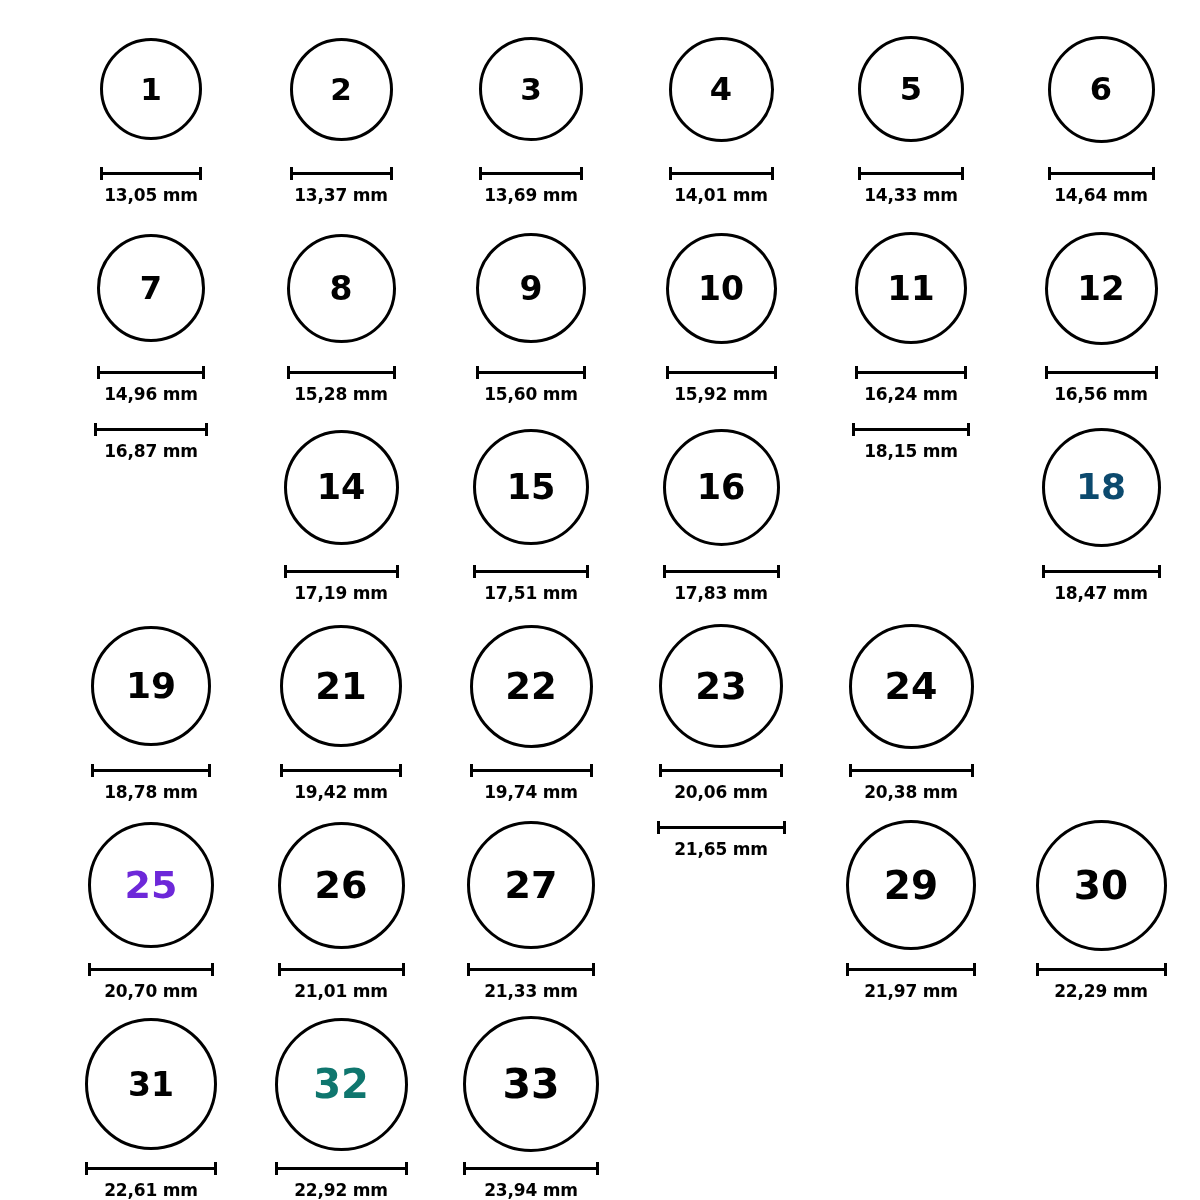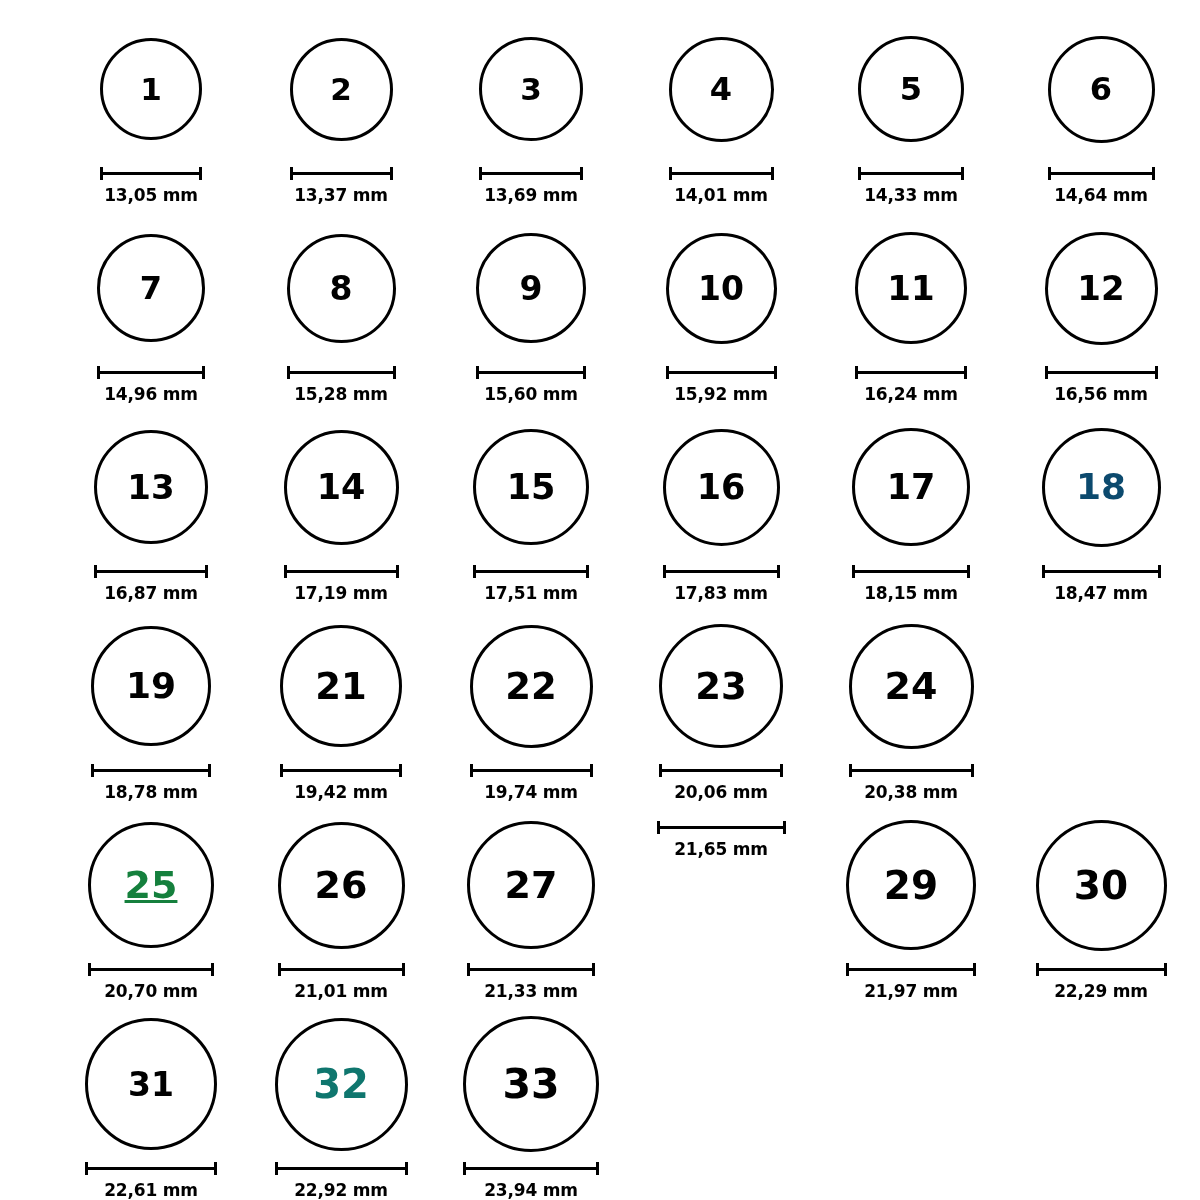--- a/index.html
+++ b/index.html
@@ -246,25 +246,20 @@
         <div class="measure" style="width: 113px;">
           <div class="bar"></div>
           <div class="capL"></div>
           <div class="capR"></div>
         </div>
         <div class="label">16,56 mm</div>
       </div>
     </div>
     <div class="row" style="height: 199px;">
       <div class="cell">
-        <div class="ring-wrap" style="height: 142px;">
-          <div class="ring" style="width: 114px; height: 114px; border-color: rgb(0, 0, 0);">
-            <span class="ring-num" style="font-size: 34px; color: rgb(0, 0, 0);">13</span>
-          </div>
-        </div>
         <div class="measure" style="width: 114px;">
           <div class="bar"></div>
           <div class="capL"></div>
           <div class="capR"></div>
         </div>
         <div class="label">16,87 mm</div>
       </div>
       <div class="cell">
         <div class="ring-wrap" style="height: 142px;">
           <div class="ring" style="width: 115px; height: 115px; border-color: rgb(0, 0, 0);">
@@ -298,25 +293,20 @@
           </div>
         </div>
         <div class="measure" style="width: 117px;">
           <div class="bar"></div>
           <div class="capL"></div>
           <div class="capR"></div>
         </div>
         <div class="label">17,83 mm</div>
       </div>
       <div class="cell">
-        <div class="ring-wrap" style="height: 142px;">
-          <div class="ring" style="width: 118px; height: 118px; border-color: rgb(0, 0, 0);">
-            <span class="ring-num" style="font-size: 35px; color: rgb(0, 0, 0);">17</span>
-          </div>
-        </div>
         <div class="measure" style="width: 118px;">
           <div class="bar"></div>
           <div class="capL"></div>
           <div class="capR"></div>
         </div>
         <div class="label">18,15 mm</div>
       </div>
       <div class="cell">
         <div class="ring-wrap" style="height: 142px;">
           <div class="ring" style="width: 119px; height: 119px; border-color: rgb(0, 0, 0);">
@@ -395,21 +385,21 @@
           <div class="capL"></div>
           <div class="capR"></div>
         </div>
         <div class="label">20,38 mm</div>
       </div>
     </div>
     <div class="row" style="height: 199px;">
       <div class="cell">
         <div class="ring-wrap" style="height: 142px;">
           <div class="ring" style="width: 126px; height: 126px; border-color: rgb(0, 0, 0);">
-            <span class="ring-num" style="font-size: 38px; color: #15803d; text-decoration: underline;">25</span>
+            <span class="ring-num" style="font-size: 38px; color: #6d28d9;">25</span>
           </div>
         </div>
         <div class="measure" style="width: 126px;">
           <div class="bar"></div>
           <div class="capL"></div>
           <div class="capR"></div>
         </div>
         <div class="label">20,70 mm</div>
       </div>
       <div class="cell">

